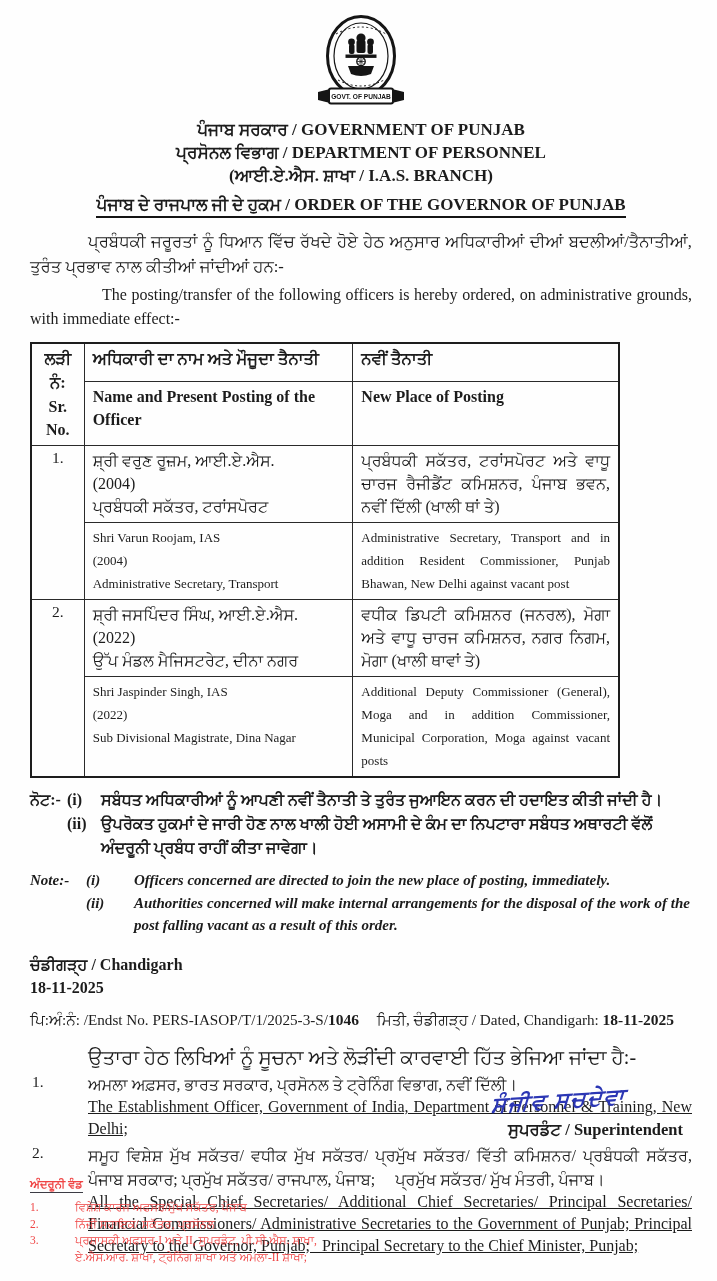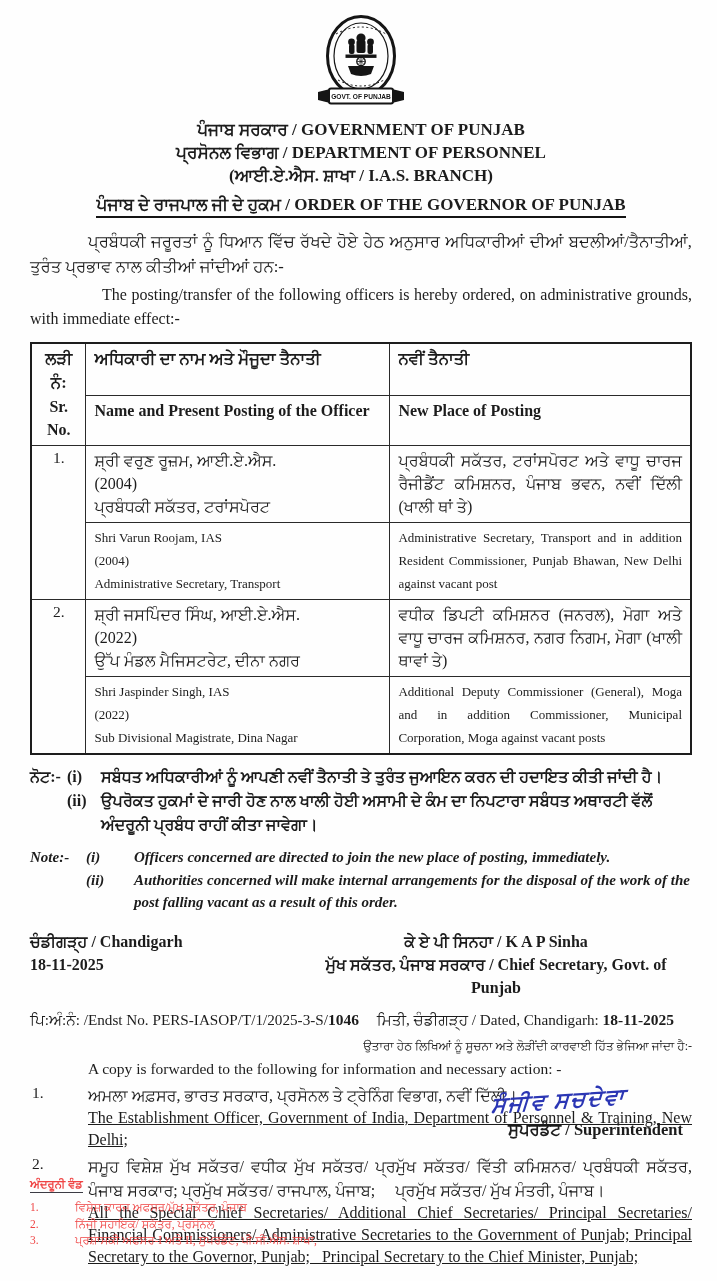--- a/index.html
+++ b/index.html
@@ -23,21 +23,21 @@
   .order-title {
     display:inline-block; font-weight:bold; font-size:17px;
     border-bottom:2px solid #141414; padding-bottom:1px;
   }
 
   
   .para-pa { margin-top:11px; text-align:justify; text-indent:58px; font-size:16.5px; line-height:25px; }
   .para-en { margin-top:4px;  text-align:justify; text-indent:72px; font-size:16px;  line-height:24px; }
 
   
-  table.orders { border-collapse:collapse; width:662px; margin-top:11px; }
+  table.orders { border-collapse:collapse; width:590px; margin-top:11px; }
   table.orders td { border:1.6px solid #2a2a2a; vertical-align:top; padding:3px 8px 4px 8px; }
   table.orders { border:2.4px solid #1d1d1d; }
   td.sr { width:55px; text-align:center; }
   td.c2 { width:305px; }
   td.c3 { width:302px; }
   .th-pa { font-weight:bold; font-size:16.5px; line-height:24px; }
   .th-en { font-weight:bold; font-size:16px;  line-height:23px; }
   .cell-pa { font-size:16px; line-height:23px; }
   .cell-pa.just { text-align:justify; }
   .cell-en { font-size:13px; line-height:23px; }
@@ -60,21 +60,21 @@
   .signoff { display:flex; margin-top:16px; font-weight:bold; font-size:16px; line-height:23px; }
   .signoff .left { flex:none; width:230px; }
   .signoff .right { flex:1; text-align:center; padding-left:40px; }
 
   
   .endst { margin-top:12px; font-size:15.2px; white-space:nowrap; }
   .endst b { font-size:15.5px; }
   .endst .gap { display:inline-block; width:14px; }
 
   
-  .fwd-pa { margin-top:5px; margin-left:58px; font-size:12px; line-height:24px;text-align:right; }
+  .fwd-pa { margin-top:16px; margin-left:58px; font-size:20px; line-height:24px; }
   .fwd-en { margin-left:58px; font-size:15.5px; line-height:22px; }
   .rlist { margin-top:3px; }
   .ritem { display:flex; margin-top:4px; }
   .ritem .rnum { flex:none; width:58px; padding-left:2px; font-size:15.5px; }
   .ritem .rbody { flex:1; }
   .ritem .rpa { font-size:16px; line-height:23.5px; text-align:justify; }
   .ritem .ren { font-size:16px; line-height:22px; text-align:justify;text-decoration:underline; }
 
   
   .sig-wrap { position:absolute; right:28px; top:1088px; width:260px; text-align:center; }
@@ -226,33 +226,28 @@
         <span class="nnum">(ii)</span>
         <span class="ntxt">Authorities concerned will make internal arrangements for the disposal of the work of the post falling vacant as a result of this order.</span>
       </div>
     </div>
 
     <div class="signoff">
       <div class="left">
         <div>ਚੰਡੀਗੜ੍ਹ / Chandigarh</div>
         <div>18-11-2025</div>
       </div>
-      <div class="right">
-        <div>ਕੇ ਏ ਪੀ ਸਿਨਹਾ /  K A P Sinha</div>
-        <div>ਮੁੱਖ ਸਕੱਤਰ, ਪੰਜਾਬ ਸਰਕਾਰ / Chief Secretary, Govt. of Punjab</div>
-      </div>
     </div>
 
     <div class="endst">
       <span>ਪਿ:ਅੰ:ਨੰ: /Endst No.  PERS-IASOP/T/1/2025-3-S/</span><b>1046</b><span class="gap"></span>
       <span>ਮਿਤੀ, ਚੰਡੀਗੜ੍ਹ / Dated, Chandigarh: </span><b>18-11-2025</b>
     </div>
 
     <div class="fwd-pa">ਉਤਾਰਾ ਹੇਠ ਲਿਖਿਆਂ ਨੂੰ ਸੂਚਨਾ ਅਤੇ ਲੋੜੀਂਦੀ ਕਾਰਵਾਈ ਹਿੱਤ ਭੇਜਿਆ ਜਾਂਦਾ ਹੈ:-</div>
-    <div class="fwd-en">A copy is forwarded to the following for information and necessary action: -</div>
 
     <div class="rlist">
       <div class="ritem">
         <span class="rnum">1.</span>
         <span class="rbody">
           <div class="rpa">ਅਮਲਾ ਅਫ਼ਸਰ, ਭਾਰਤ ਸਰਕਾਰ, ਪ੍ਰਸੋਨਲ ਤੇ ਟ੍ਰੇਨਿੰਗ ਵਿਭਾਗ, ਨਵੀਂ ਦਿੱਲੀ।</div>
           <div class="ren">The Establishment Officer, Government of India, Department of Personnel &amp; Training, New Delhi;</div>
         </span>
       </div>
       <div class="ritem">
@@ -280,17 +275,18 @@
         <span class="itxt">ਵਿਸ਼ੇਸ਼ ਕਾਰਜ ਅਫਸਰ/ਮੁੱਖ ਸਕੱਤਰ, ਪੰਜਾਬ</span>
       </div>
       <div class="int-row">
         <span class="inum">2.</span>
         <span class="itxt">ਨਿੱਜੀ ਸਹਾਇਕ/ ਸਕੱਤਰ, ਪ੍ਰਸੋਨਲ</span>
       </div>
       <div class="int-row">
         <span class="inum">3.</span>
         <span class="itxt">
           <div>ਪ੍ਰਸ਼ਾਸਕੀ ਅਫਸਰ-I ਅਤੇ II, ਸੁਪਰਡੰਟ, ਪੀ.ਸੀ.ਐਸ. ਸ਼ਾਖਾ,</div>
+          <div>ਏ.ਐਸ.ਆਰ. ਸ਼ਾਖਾ, ਟ੍ਰੇਨਿੰਗ ਸ਼ਾਖਾ ਅਤੇ ਅਮਲਾ-II ਸ਼ਾਖਾ;</div>
         </span>
       </div>
     </div>
   </div>
 </div>
 
 </body></html>

